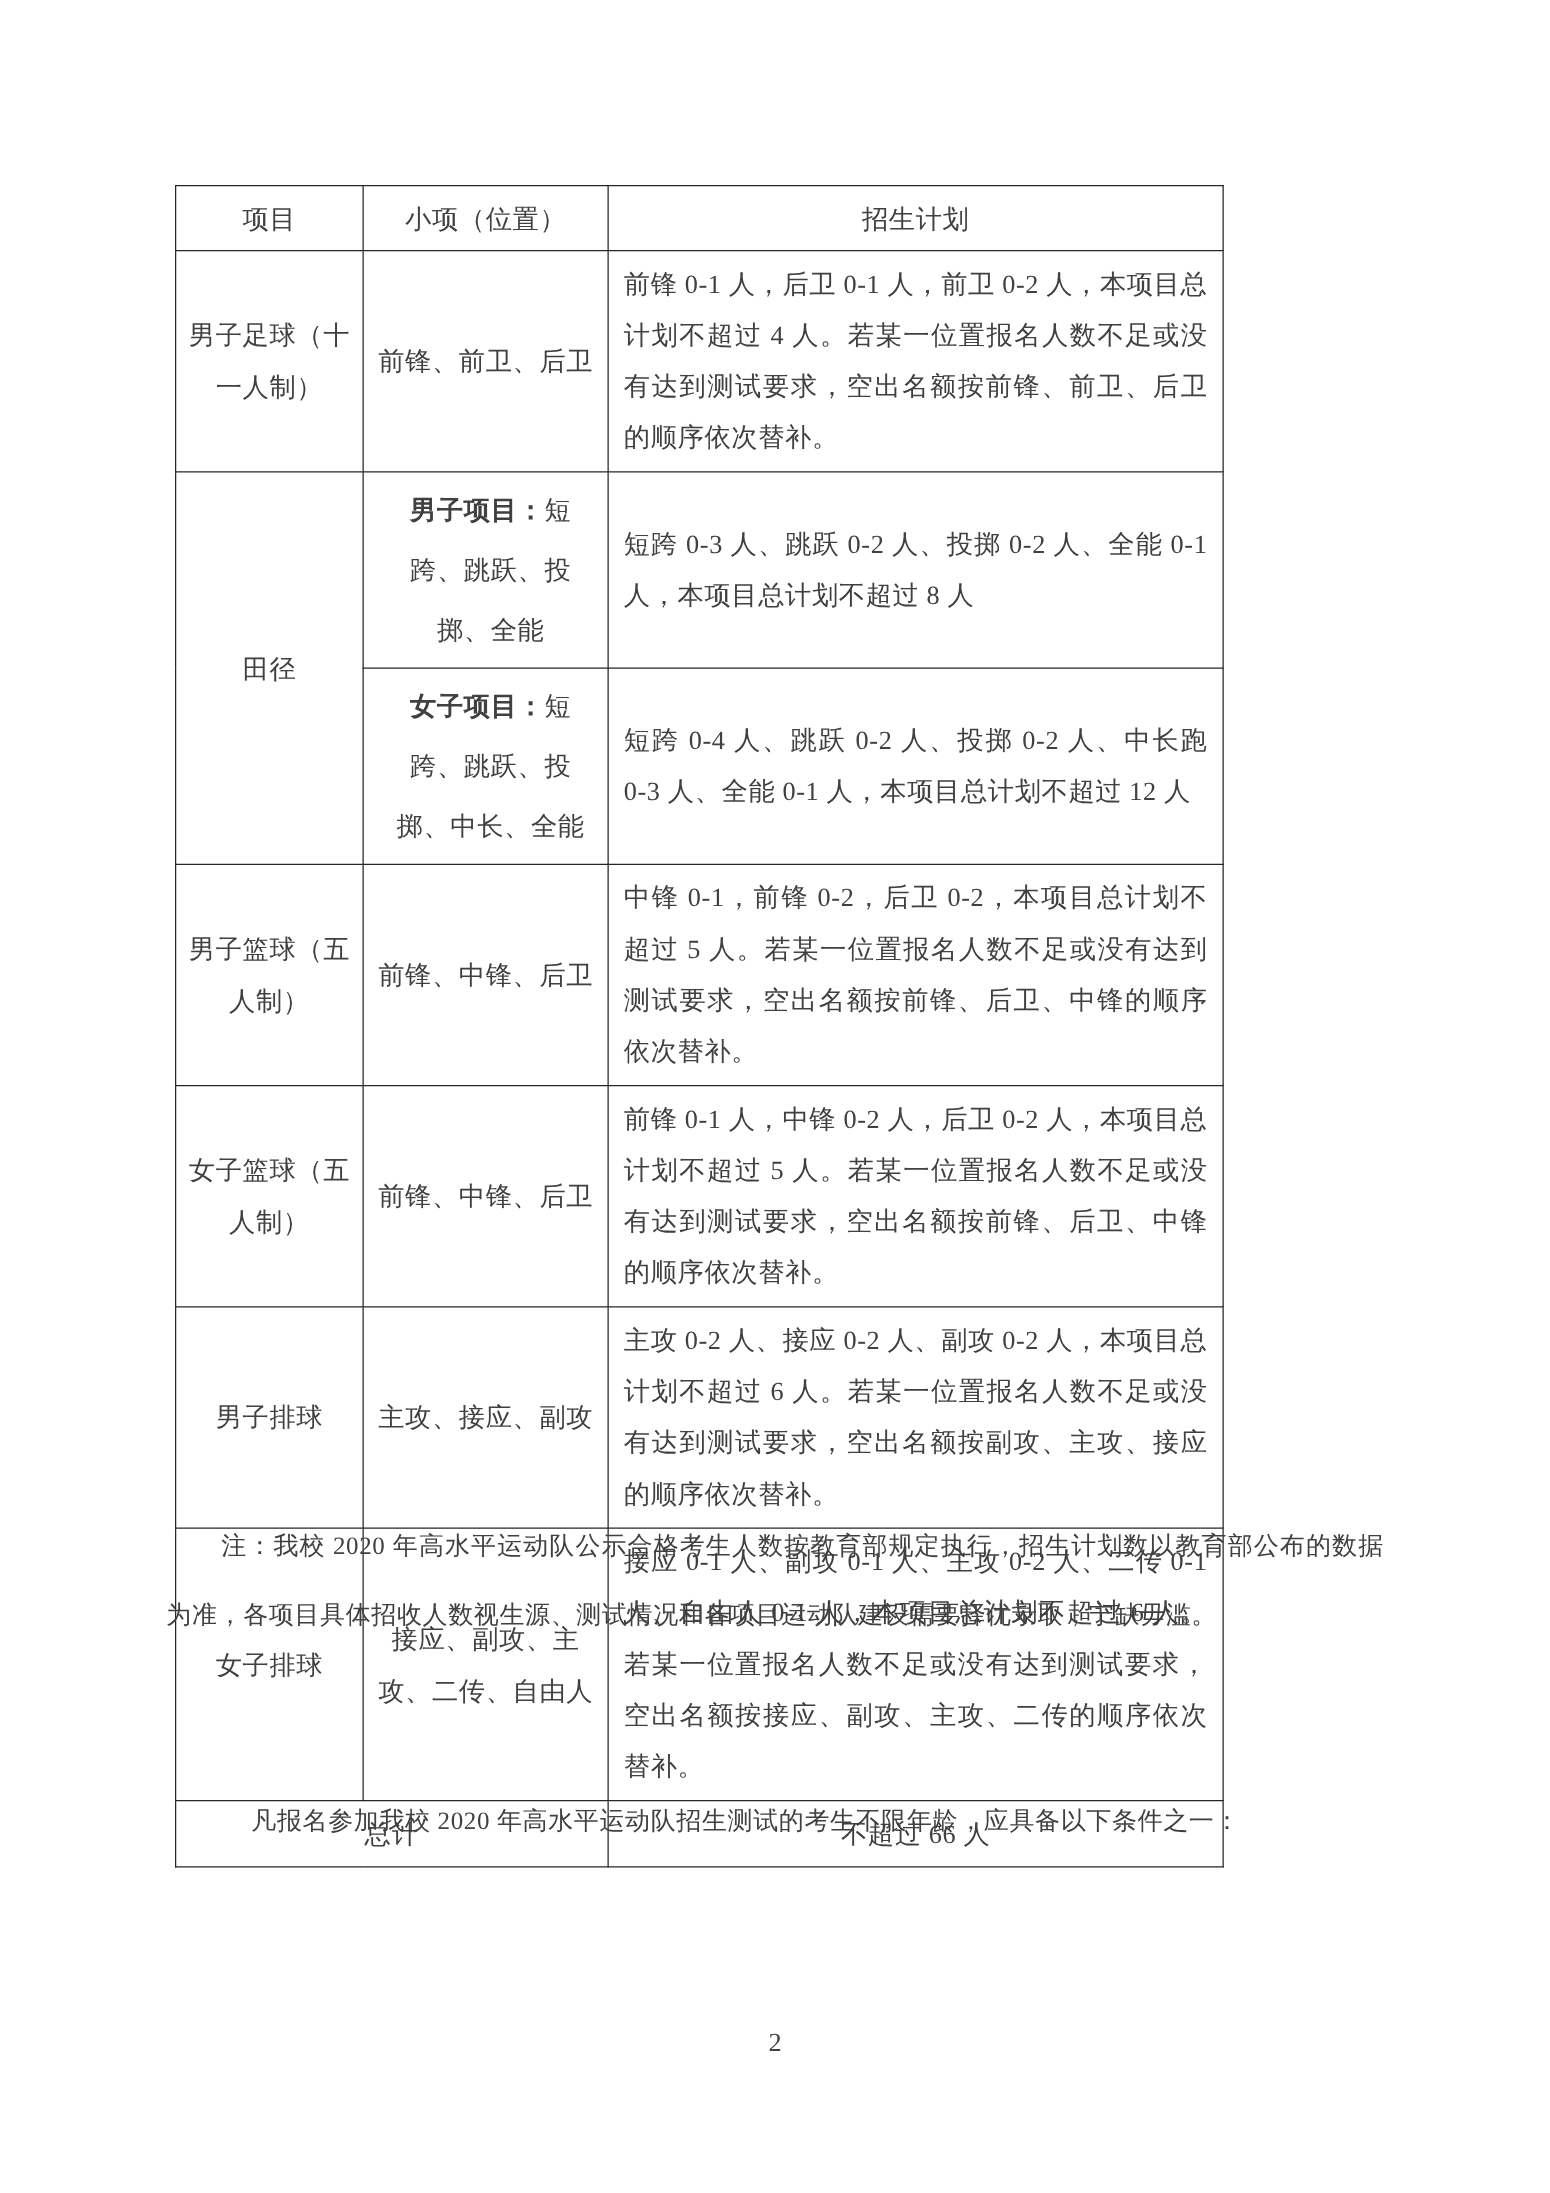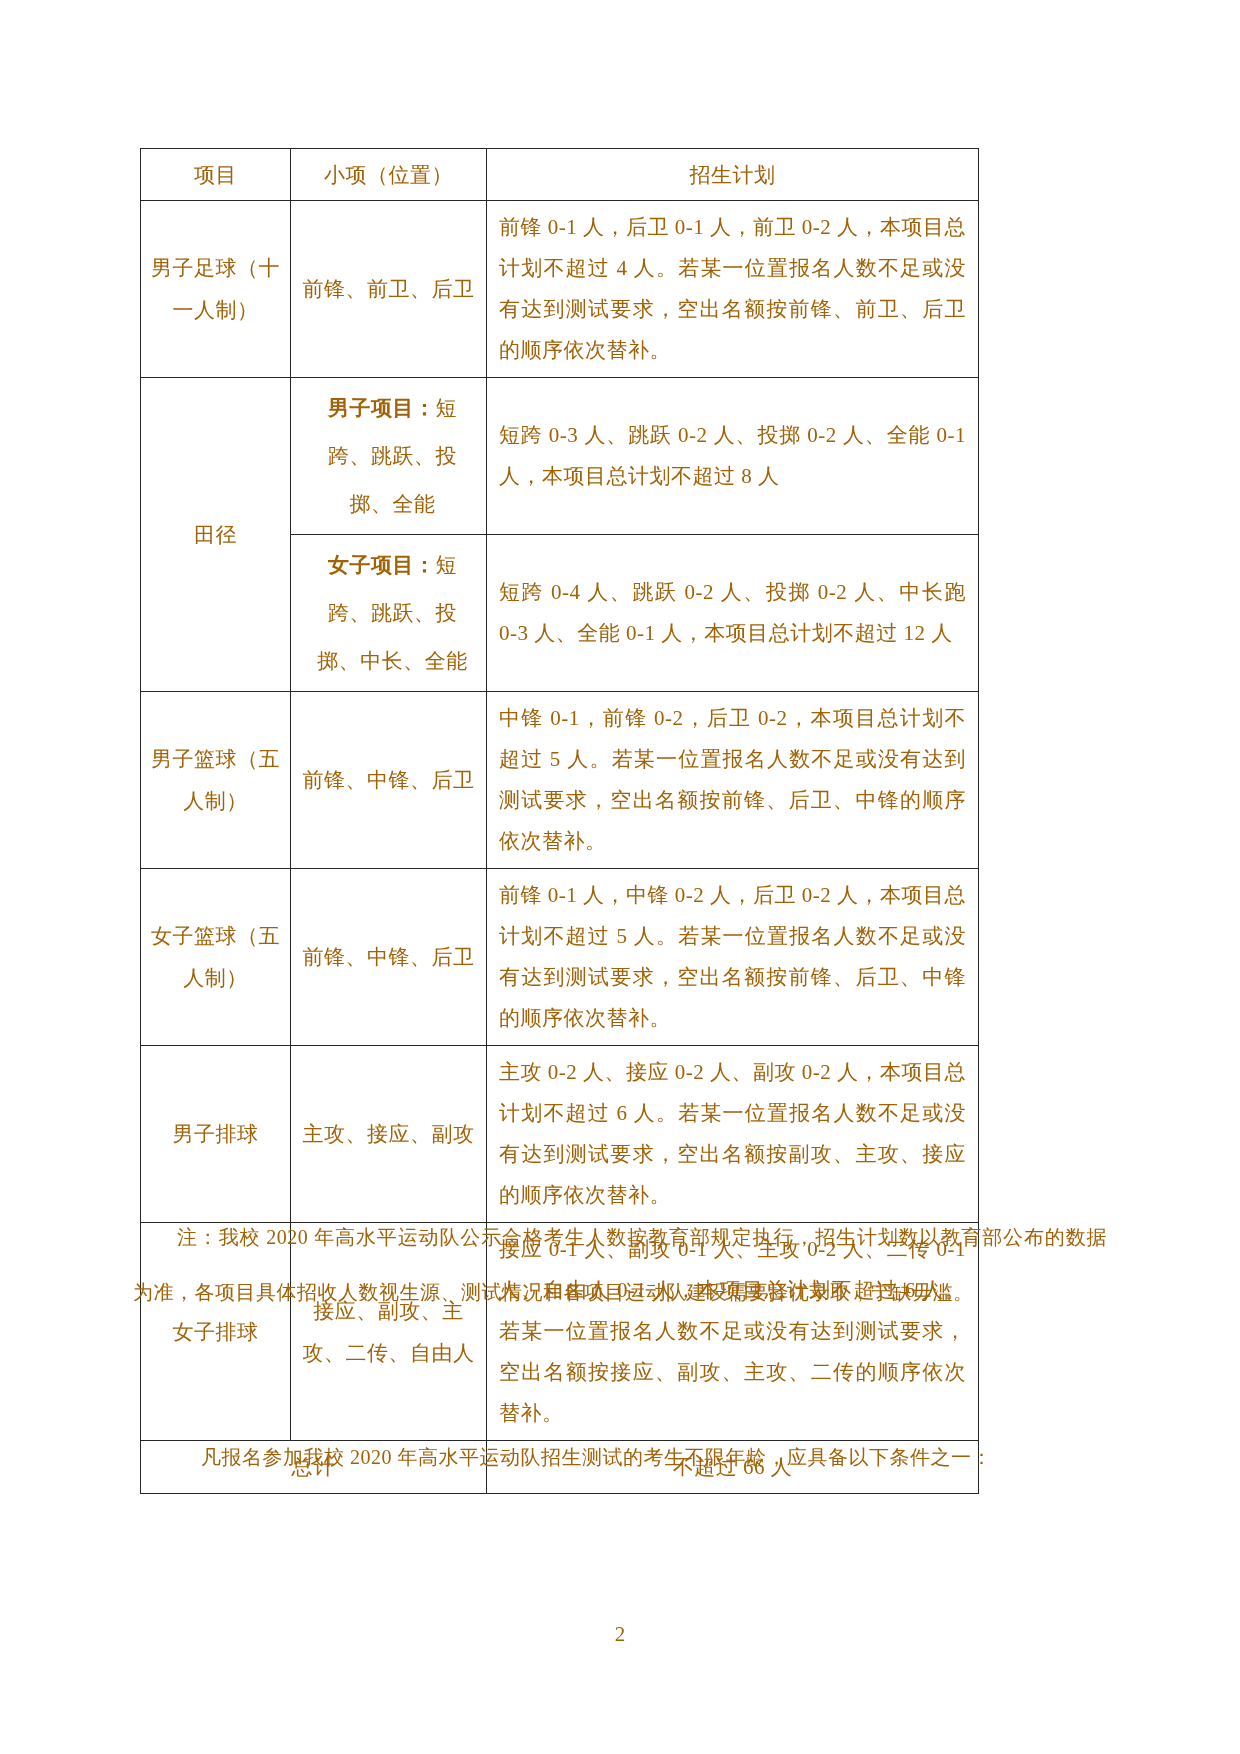--- a/index.html
+++ b/index.html
@@ -1,21 +1,21 @@
 <!DOCTYPE html>
 <html><head>
 <meta charset="utf-8">
 <style>
   html,body{margin:0;padding:0;background:#ffffff;}
   .page{
     position:relative;
     width:1240px;height:1754px;
     background:#ffffff;
     font-family:"Liberation Serif","DejaVu Serif",serif;
-    color:#a16207;
+    color:#404040;
     overflow:hidden;
   }
   
   table.plan{
     position:absolute;left:140px;top:148px;
     width:838px;
     border-collapse:collapse;
     table-layout:fixed;
     font-size:21px;
     letter-spacing:.5px;

